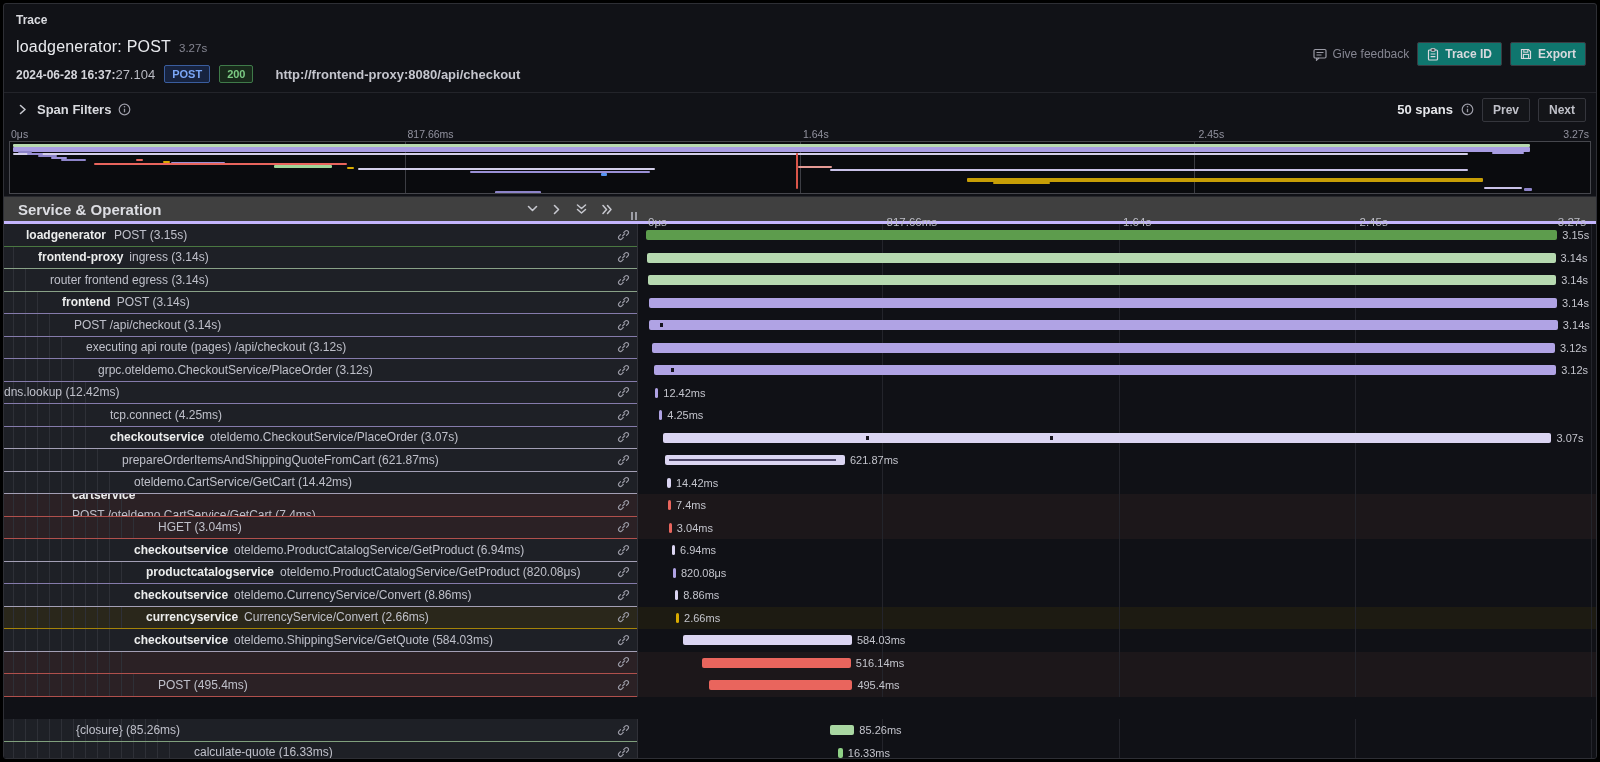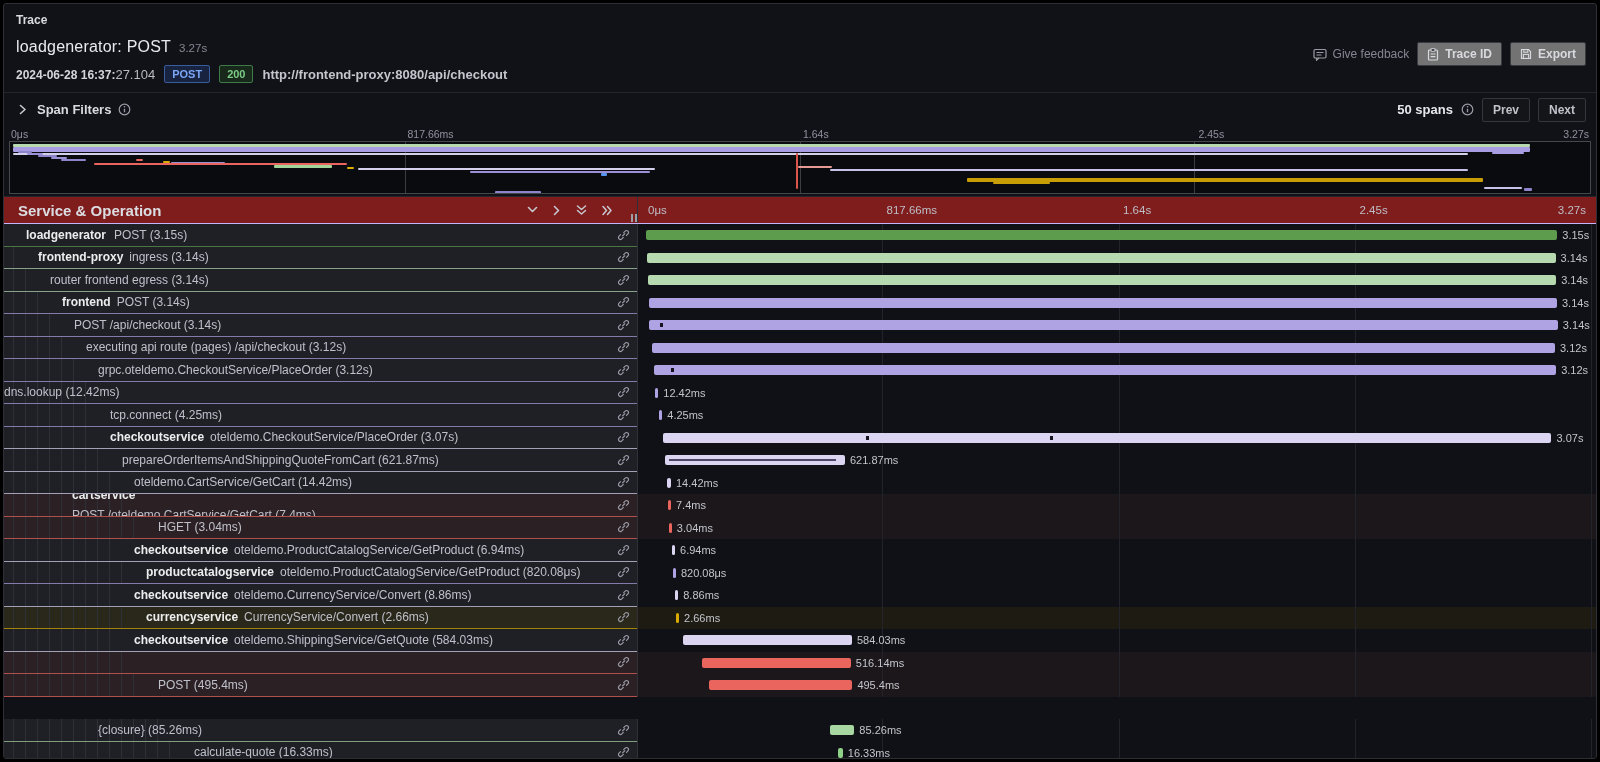--- a/index.html
+++ b/index.html
@@ -16,25 +16,25 @@
   .trace-header { padding:6px 12px 9px; border-bottom:1px solid #23242a; position:relative; }
   .th-line1 { display:flex; align-items:baseline; gap:8px; }
   .trace-name { font-size:16px; font-weight:400; color:#e9eaee; letter-spacing:.2px; }
   .trace-dur { font-size:11.5px; color:rgba(204,204,220,.62); }
   .th-line2 { display:flex; align-items:center; gap:9px; margin-top:9px; }
   .ts-strong { font-size:12px; font-weight:700; color:#d5d6dc; }
   .ts-weak { font-size:13px; color:#b9bac2; }
   .badge { font-size:11px; font-weight:700; padding:2px 7px; border-radius:2px; }
   .badge-method { color:#7ba7f7; background:#17233f; border:1px solid #3a5d9e; }
   .badge-status { color:#7ccb84; background:#18291b; border:1px solid #3f7a49; }
-  .url { font-size:13px; font-weight:700; color:#c4c5cd; margin-left:0;text-align:center; }
+  .url { font-size:13px; font-weight:700; color:#c4c5cd; margin-left:13px;text-align:center; }
   .th-actions { position:absolute; right:10px; top:10px; display:flex; align-items:center; gap:8px; }
   .feedback { display:flex; align-items:center; gap:6px; font-size:12px; color:rgba(204,204,220,.62); cursor:pointer; }
   .hbtn { display:flex; align-items:center; gap:6px; font-size:12px; font-weight:700; color:#d8d9de;
-    background:#737373; border:1px solid #3a3b42; border-radius:2px; padding:4px 9px; cursor:pointer; }
+    background:#0f766e; border:1px solid #3a3b42; border-radius:2px; padding:4px 9px; cursor:pointer; }
 
   
   .span-filters { height:33px; display:flex; align-items:center; padding:0 10px 0 14px; }
   .sf-label { font-size:13px; font-weight:700; color:#d9dadf; margin:0 7px 0 10px; }
   .sf-right { margin-left:auto; display:flex; align-items:center; gap:8px; }
   .sf-count { font-size:13px; font-weight:700; color:#e6e7eb; }
   .nav-btn { font-size:12px; font-weight:700; color:#c0c1c9; background:#141519;
     border:1px solid #35363d; border-radius:2px; padding:4px 10px; cursor:pointer; }
 
   
@@ -42,21 +42,21 @@
   .mm-ticks { position:relative; height:13px; font-size:10.5px; color:rgba(204,204,220,.68); }
   .mm-tick { position:absolute; top:0; white-space:nowrap; }
   .mm-canvas { position:relative; height:53px; background:#0a0b0e; border:1px solid #46474d;
     background-image:linear-gradient(#3c3d43,#3c3d43),linear-gradient(#3c3d43,#3c3d43),linear-gradient(#3c3d43,#3c3d43);
     background-size:1px 100%,1px 100%,1px 100%; background-position:25% 0,50% 0,75% 0; background-repeat:no-repeat;
     overflow:hidden; cursor:crosshair; }
   .mm-seg { position:absolute; border-radius:1px; }
 
   
   .main { flex:1; display:flex; flex-direction:column; border-top:1px solid #26272c; margin-top:2px; overflow:hidden; }
-  .main-header { height:27px; display:flex; position:relative; border-bottom:1px solid #c4b5fd; background:#7f1d1d; }
+  .main-header { height:27px; display:flex; position:relative; border-bottom:3px solid #c4b5fd; background:#404040;align-items:center; }
   .mh-left { width:633px; display:flex; align-items:center; padding:0 14px; }
   .mh-title { font-size:15px; font-weight:700; color:#dcdde2; }
   .mh-icons { margin-left:auto; display:flex; align-items:center; gap:15px; padding-right:10px; }
   .mh-icons span { cursor:pointer; }
   .mh-right { flex:1; position:relative; border-left:1px solid #303138; }
   .grabber { position:absolute; left:627px; bottom:1px; display:flex; gap:2px; z-index:3; cursor:col-resize; }
   .grabber i { display:block; width:2px; height:8px; background:#9d9ea6; }
   .scale { position:absolute; top:0; bottom:0; left:8px; right:4px;
     background-image:linear-gradient(#23242b,#23242b),linear-gradient(#23242b,#23242b),linear-gradient(#23242b,#23242b),linear-gradient(#23242b,#23242b);
     background-size:1px 100%,1px 100%,1px 100%,1px 100%; background-position:25% 0,50% 0,75% 0,100% 0; background-repeat:no-repeat; }
@@ -741,21 +741,21 @@
       </div>
     </div>
   </div>
 
   <div class="trace-row">
   </div>
 
   <div class="trace-row">
     <div class="row-left" style="border-bottom-color: rgba(169, 215, 162, 0.7);">
       <span class="guides" style="width: 156px;"></span>
-      <span class="names" style="margin-left: 94px; text-align: center;">
+      <span class="names" style="margin-left: 72px; text-align: center;">
 
         <span class="op">{closure} (85.26ms)</span>
       </span>
       <span class="rowlink">
               <svg width="13" height="13" viewBox="0 0 14 14">
                 <path d="M6 8 L8.3 5.7" fill="none" stroke="#9a9aa5" stroke-width="1.3" stroke-linecap="round"></path>
                 <path d="M7.2 4.4 l1.6-1.6 a2.1 2.1 0 0 1 3 3 L10.2 7.4" fill="none" stroke="#9a9aa5" stroke-width="1.3" stroke-linecap="round"></path>
                 <path d="M6.8 9.6 l-1.6 1.6 a2.1 2.1 0 0 1 -3-3 L3.8 6.6" fill="none" stroke="#9a9aa5" stroke-width="1.3" stroke-linecap="round"></path>
               </svg>
             </span>

